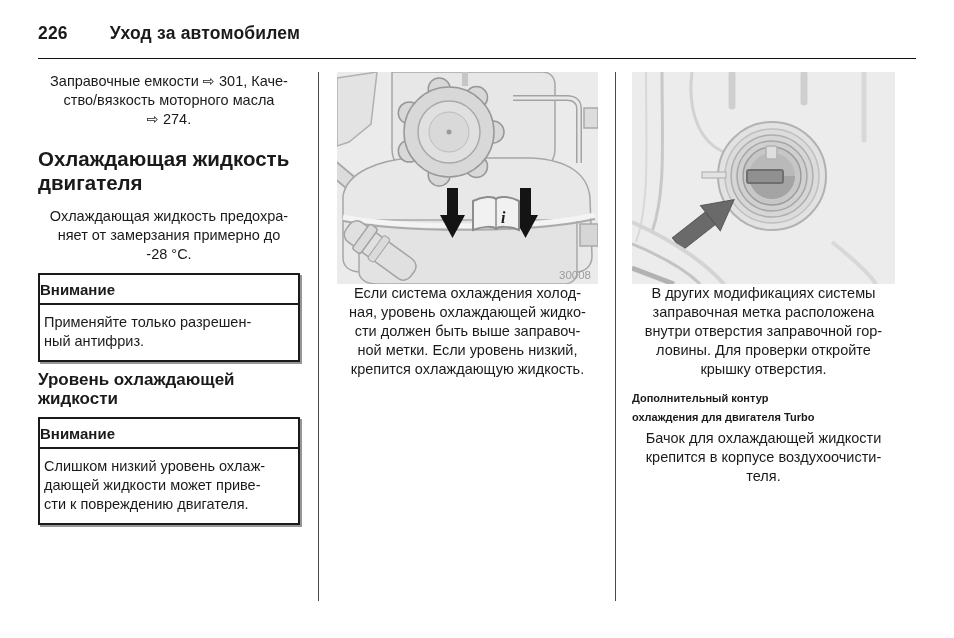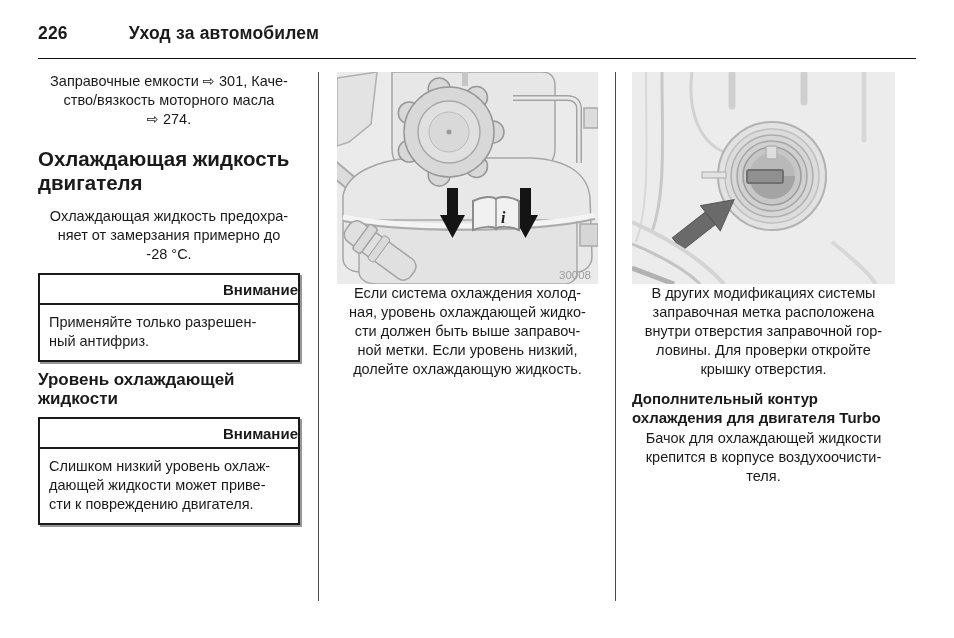--- a/index.html
+++ b/index.html
@@ -3,46 +3,46 @@
 <meta charset="utf-8">
 <style>
   html,body{margin:0;padding:0;}
   body{
     width:954px;height:638px;background:#ffffff;overflow:hidden;
     font-family:"Liberation Sans","DejaVu Sans",sans-serif;color:#1a1a1a;
     -webkit-font-smoothing:antialiased;
   }
   .page{padding:0 38px;box-sizing:border-box;width:954px;}
   .header{
-    display:flex;align-items:flex-end;gap:61px;
+    display:flex;align-items:flex-end;gap:42px;
     height:59px;border-bottom:1.5px solid #111;
     padding-bottom:14px;box-sizing:border-box;
   }
   .page-num,.page-title{font-size:17.5px;font-weight:bold;letter-spacing:.2px;}
   .content{display:flex;margin-top:13px;min-height:529px;}
   .col1{width:262px;flex:none;}
   .col2{width:261px;flex:none;}
   .col3{width:263px;flex:none;}
   .vdiv{width:1px;background:#4a4a4a;flex:none;}
   .vdiv.d1{margin-left:18px;margin-right:18px;}
   .vdiv.d2{margin-left:17px;margin-right:16px;}
   p.para{font-size:14.5px;line-height:19px;margin:0;white-space:pre-line;text-align:center;}
   .mt9{margin-top:9px;} .mt14{margin-top:14px;}
   .h1{font-size:20.5px;line-height:24px;font-weight:bold;white-space:pre-line;margin:18px 0 12px;}
   .h2{font-size:17px;line-height:19px;font-weight:bold;white-space:pre-line;margin:8px 0 6px;}
-  .h3{font-size:15px;line-height:19px;font-weight:bold;white-space:pre-line;margin:10px 0 2px;}
+  .h3{font-size:11px;line-height:19px;font-weight:bold;white-space:pre-line;margin:10px 0 2px;}
   .warning{
     border:2px solid #1a1a1a;margin-top:9px;background:#fff;
     box-shadow:2px 2px 0 rgba(45,45,45,.5);
   }
   .w-title{
-    text-align:right;font-weight:bold;font-size:15px;
+    text-align:left;font-weight:bold;font-size:15px;
     padding:6px 0 5px;border-bottom:2px solid #1a1a1a;
   }
-  .w-body{padding:8px 9px 9px;font-size:14.5px;line-height:19px;white-space:pre-line;}
+  .w-body{padding:8px 4px 9px;font-size:14.5px;line-height:19px;white-space:pre-line;}
   .figure{height:212px;background:#ebebeb;line-height:0;}
   .figure svg{display:block;}
 </style>
 </head>
 <body>
 
 <div class="page">
 
   <div class="header">
     <span class="page-num">226</span>
@@ -138,21 +138,21 @@
             <rect x="18" y="166" width="10" height="31" rx="3" fill="#dadada" stroke="#a3a3a3" stroke-width="1.5"></rect>
             <rect x="36" y="167" width="8" height="29" rx="3" fill="#dadada" stroke="#a3a3a3" stroke-width="1"></rect>
           </g>
           <text x="254" y="207" text-anchor="end" font-size="11.5" fill="#9c9c9c">30008</text>
         </svg>
       </div>
       <p class="para mt14">Если система охлаждения холод-
 ная, уровень охлаждающей жидко-
 сти должен быть выше заправоч-
 ной метки. Если уровень низкий,
-долейте охлаждающую жидкость.</p>
+крепится охлаждающую жидкость.</p>
     </div>
 
     <div class="vdiv d2"></div>
 
     <div class="col3">
       <div class="figure">
         <svg width="263" height="212" viewBox="0 0 263 212">
           <rect width="263" height="212" fill="#ececec"></rect>
 
           <path d="M30,0 C30,70 34,120 20,160" stroke="#c8c8c8" stroke-width="3" fill="none"></path>

